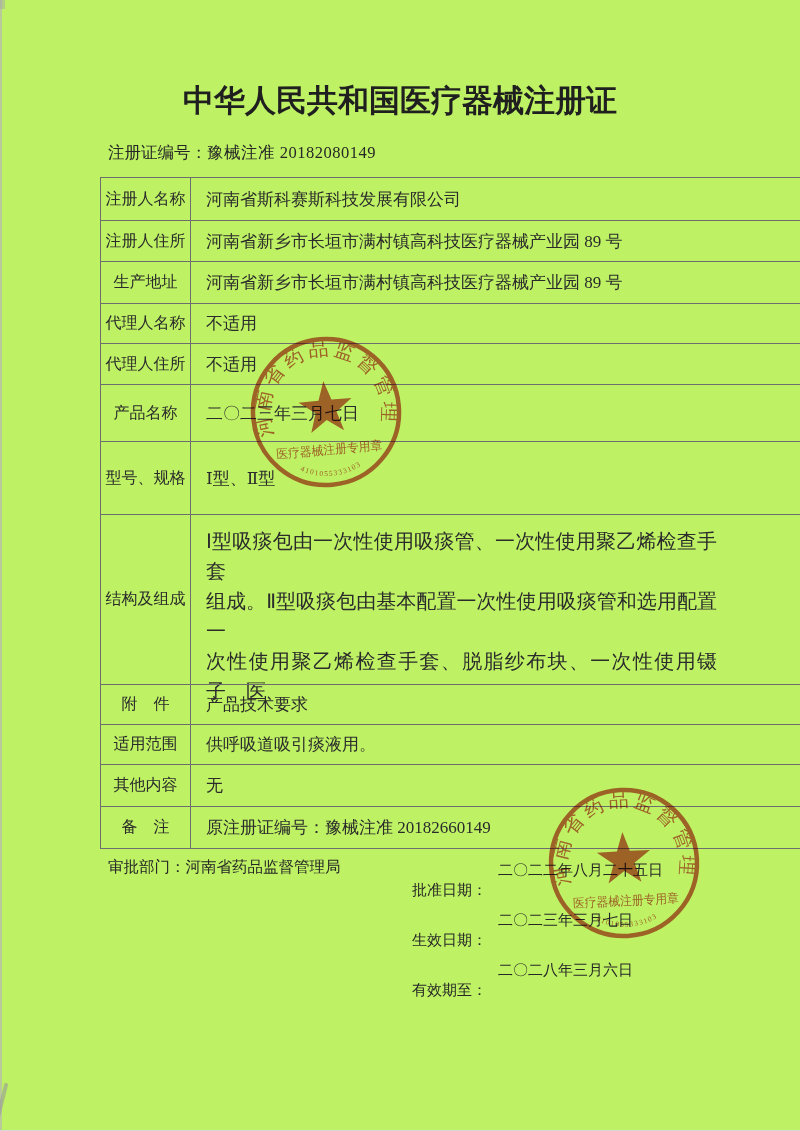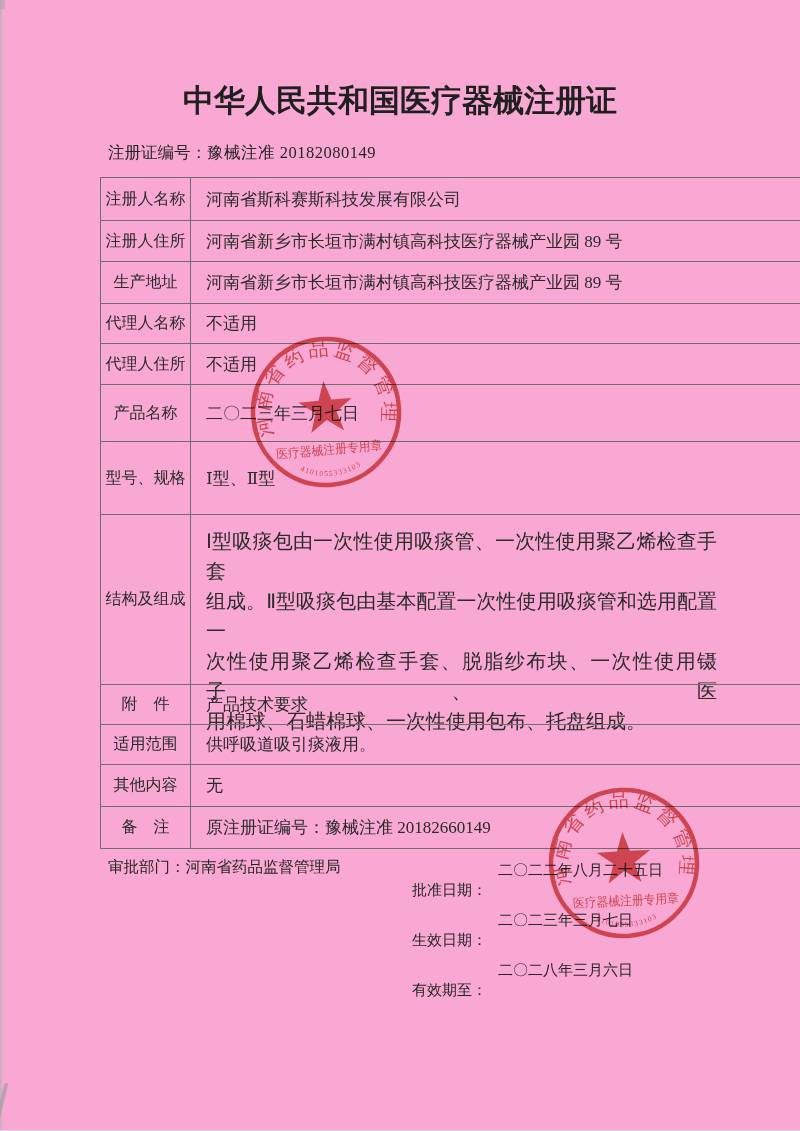--- a/index.html
+++ b/index.html
@@ -1,16 +1,16 @@
 <!DOCTYPE html>
 <html><head>
 <meta charset="utf-8">
 <style>
   html,body{margin:0;padding:0;background:#ffffff;}
-  .page{position:relative;width:800px;height:1131px;background:#f9a8d4;overflow:hidden;
+  .page{position:relative;width:800px;height:1131px;background:#bef264;overflow:hidden;
         font-family:"Liberation Serif","DejaVu Serif",serif;color:#2b2b2b;}
   
   .edge-left{position:absolute;left:0;top:0;width:2px;height:1131px;background:#b3b3b3;opacity:.65;}
   .edge-bottom{position:absolute;left:0;bottom:0;width:800px;height:1px;background:#d8d8d8;}
   .corner-mark{position:absolute;left:-3px;top:1082px;width:4px;height:62px;background:#9a9a9a;
                transform:rotate(14deg);opacity:.6;border-radius:2px;}
   .corner-dot{position:absolute;left:0;top:0;width:5px;height:9px;background:#a5a5a5;opacity:.5;}
 
   .doc-title{position:absolute;left:0;top:80px;width:800px;text-align:center;
              font-size:31px;font-weight:bold;color:#1f1f1f;letter-spacing:0px;}
@@ -86,21 +86,20 @@
     <div class="trow r6">
       <div class="lcell">型号、规格</div>
       <div class="vcell">Ⅰ型、Ⅱ型</div>
     </div>
     <div class="trow r7">
       <div class="lcell">结构及组成</div>
       <div class="vcell-multi">
         <div class="comp-line">Ⅰ型吸痰包由一次性使用吸痰管、一次性使用聚乙烯检查手套</div>
         <div class="comp-line">组成。Ⅱ型吸痰包由基本配置一次性使用吸痰管和选用配置一</div>
         <div class="comp-line">次性使用聚乙烯检查手套、脱脂纱布块、一次性使用镊子、医</div>
-        <div class="comp-line">用棉球、石蜡棉球、一次性使用包布、托盘组成。</div>
       </div>
     </div>
     <div class="trow r9">
       <div class="lcell">附　件</div>
       <div class="vcell">产品技术要求</div>
     </div>
     <div class="trow r8">
       <div class="lcell">适用范围</div>
       <div class="vcell">供呼吸道吸引痰液用。</div>
     </div>

